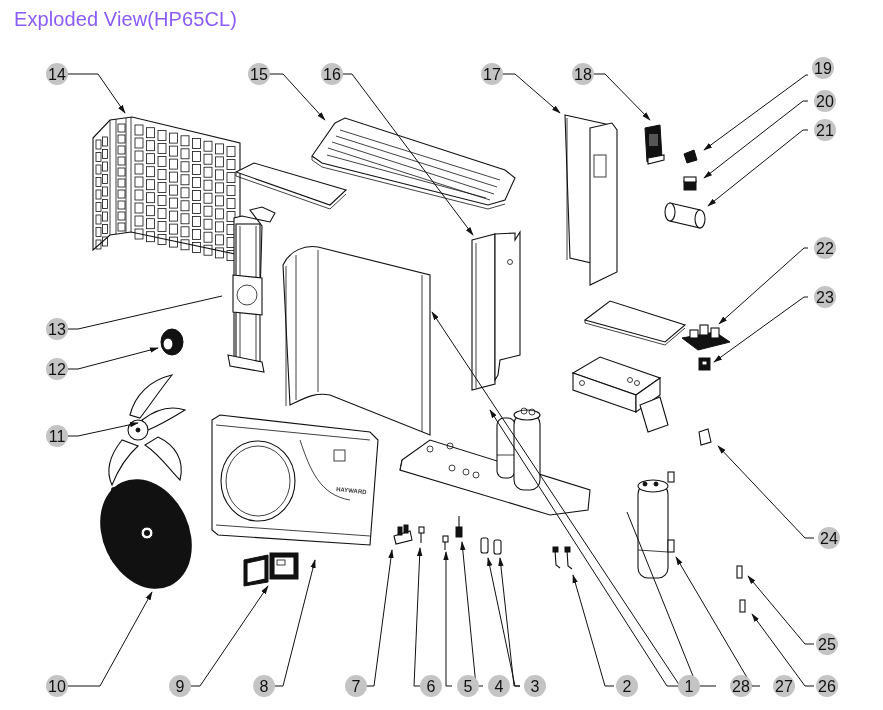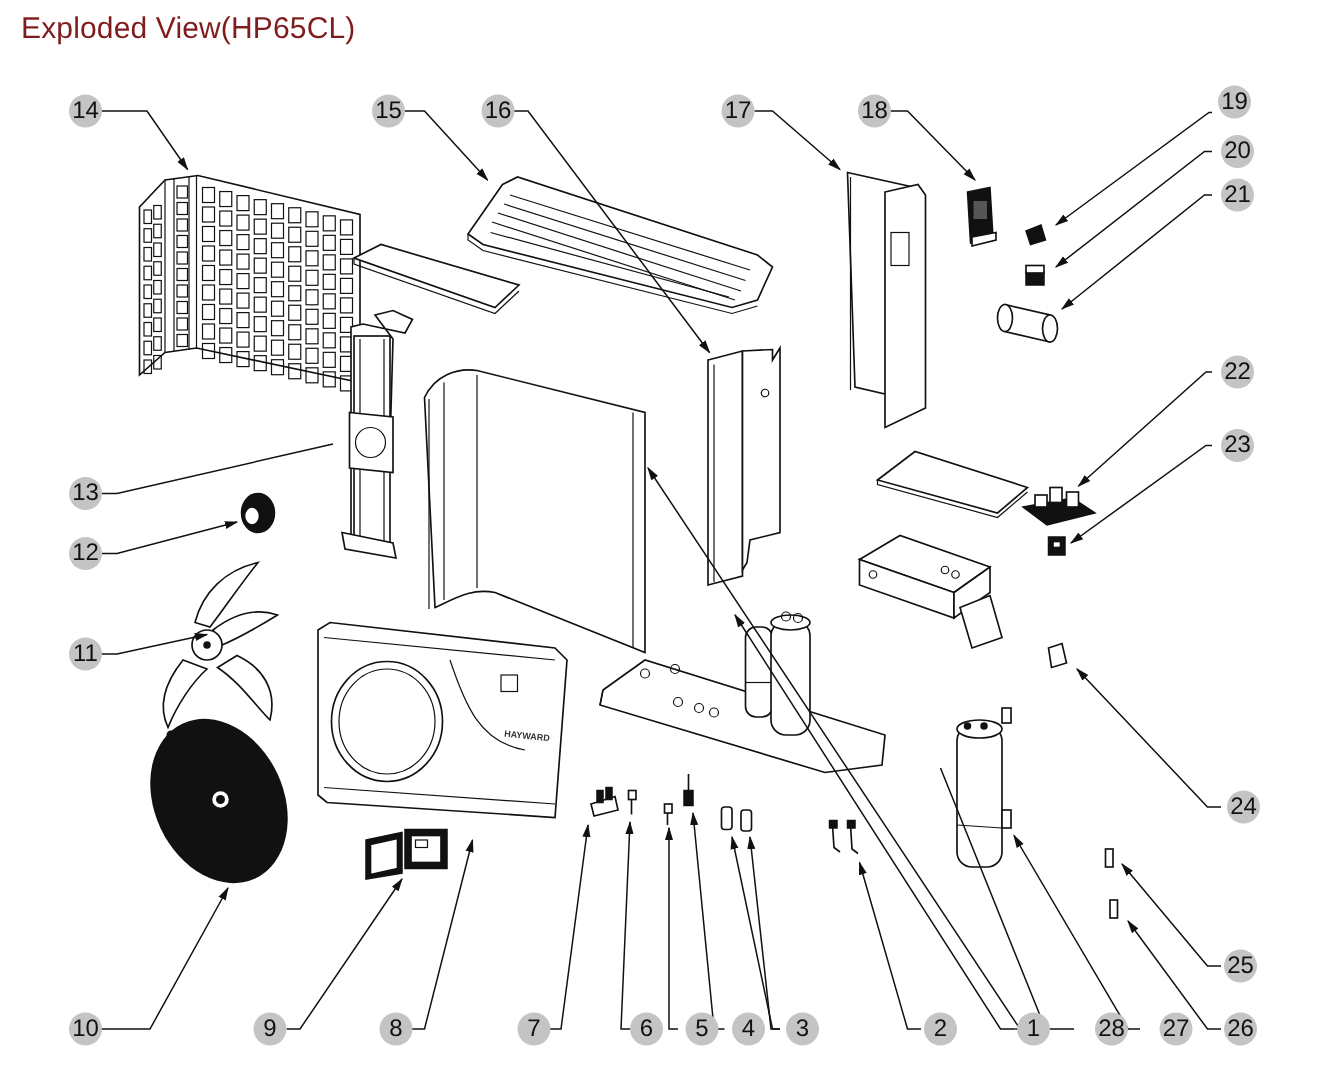--- a/index.html
+++ b/index.html
@@ -1,17 +1,17 @@
 <!DOCTYPE html>
 <html><head>
 <meta charset="utf-8">
 <style>
   html,body{margin:0;padding:0;background:#ffffff;}
   body{width:883px;height:710px;position:relative;overflow:hidden;font-family:"Liberation Sans",sans-serif;}
-  #title{position:absolute;left:14px;top:8px;font-size:20px;color:#7f1d1d;font-family:"Liberation Sans",sans-serif;letter-spacing:0.1px;}
+  #title{position:absolute;left:14px;top:8px;font-size:20px;color:#8b5cf6;font-family:"Liberation Sans",sans-serif;letter-spacing:0.1px;}
   #diagram{position:absolute;left:0;top:0;width:883px;height:710px;}
   .stroke{fill:none;stroke:#111;stroke-width:1.1;}
   .thin{fill:none;stroke:#111;stroke-width:0.8;}
   .fillw{fill:#fff;stroke:#111;stroke-width:1.1;}
   .fillk{fill:#111;stroke:#111;stroke-width:1;}
   .leader{fill:none;stroke:#111;stroke-width:1;}
   .badge circle{fill:#c4c4c4;}
   .badge text{font-family:"Liberation Sans",sans-serif;font-size:16px;fill:#111;text-anchor:middle;dominant-baseline:central;}
 </style>
 </head>

